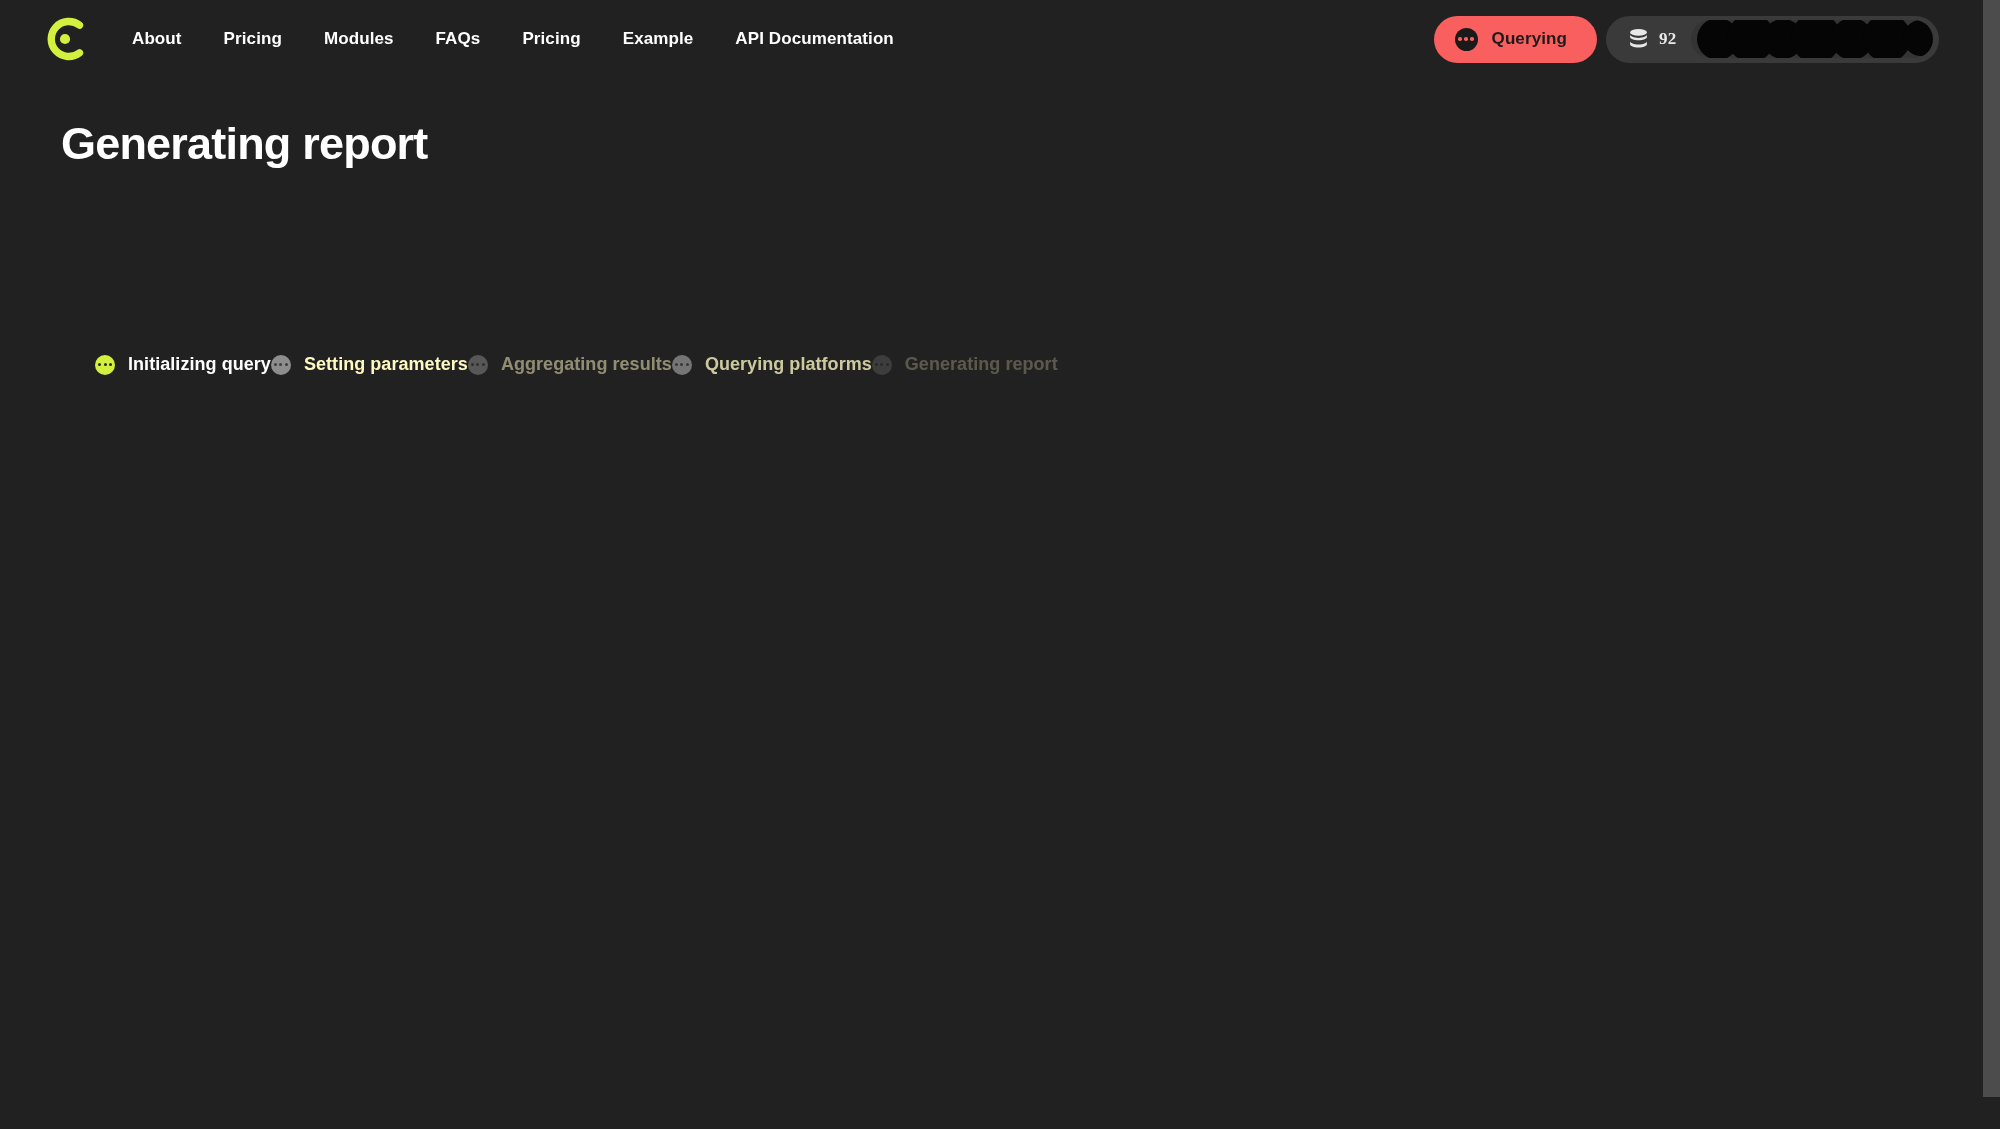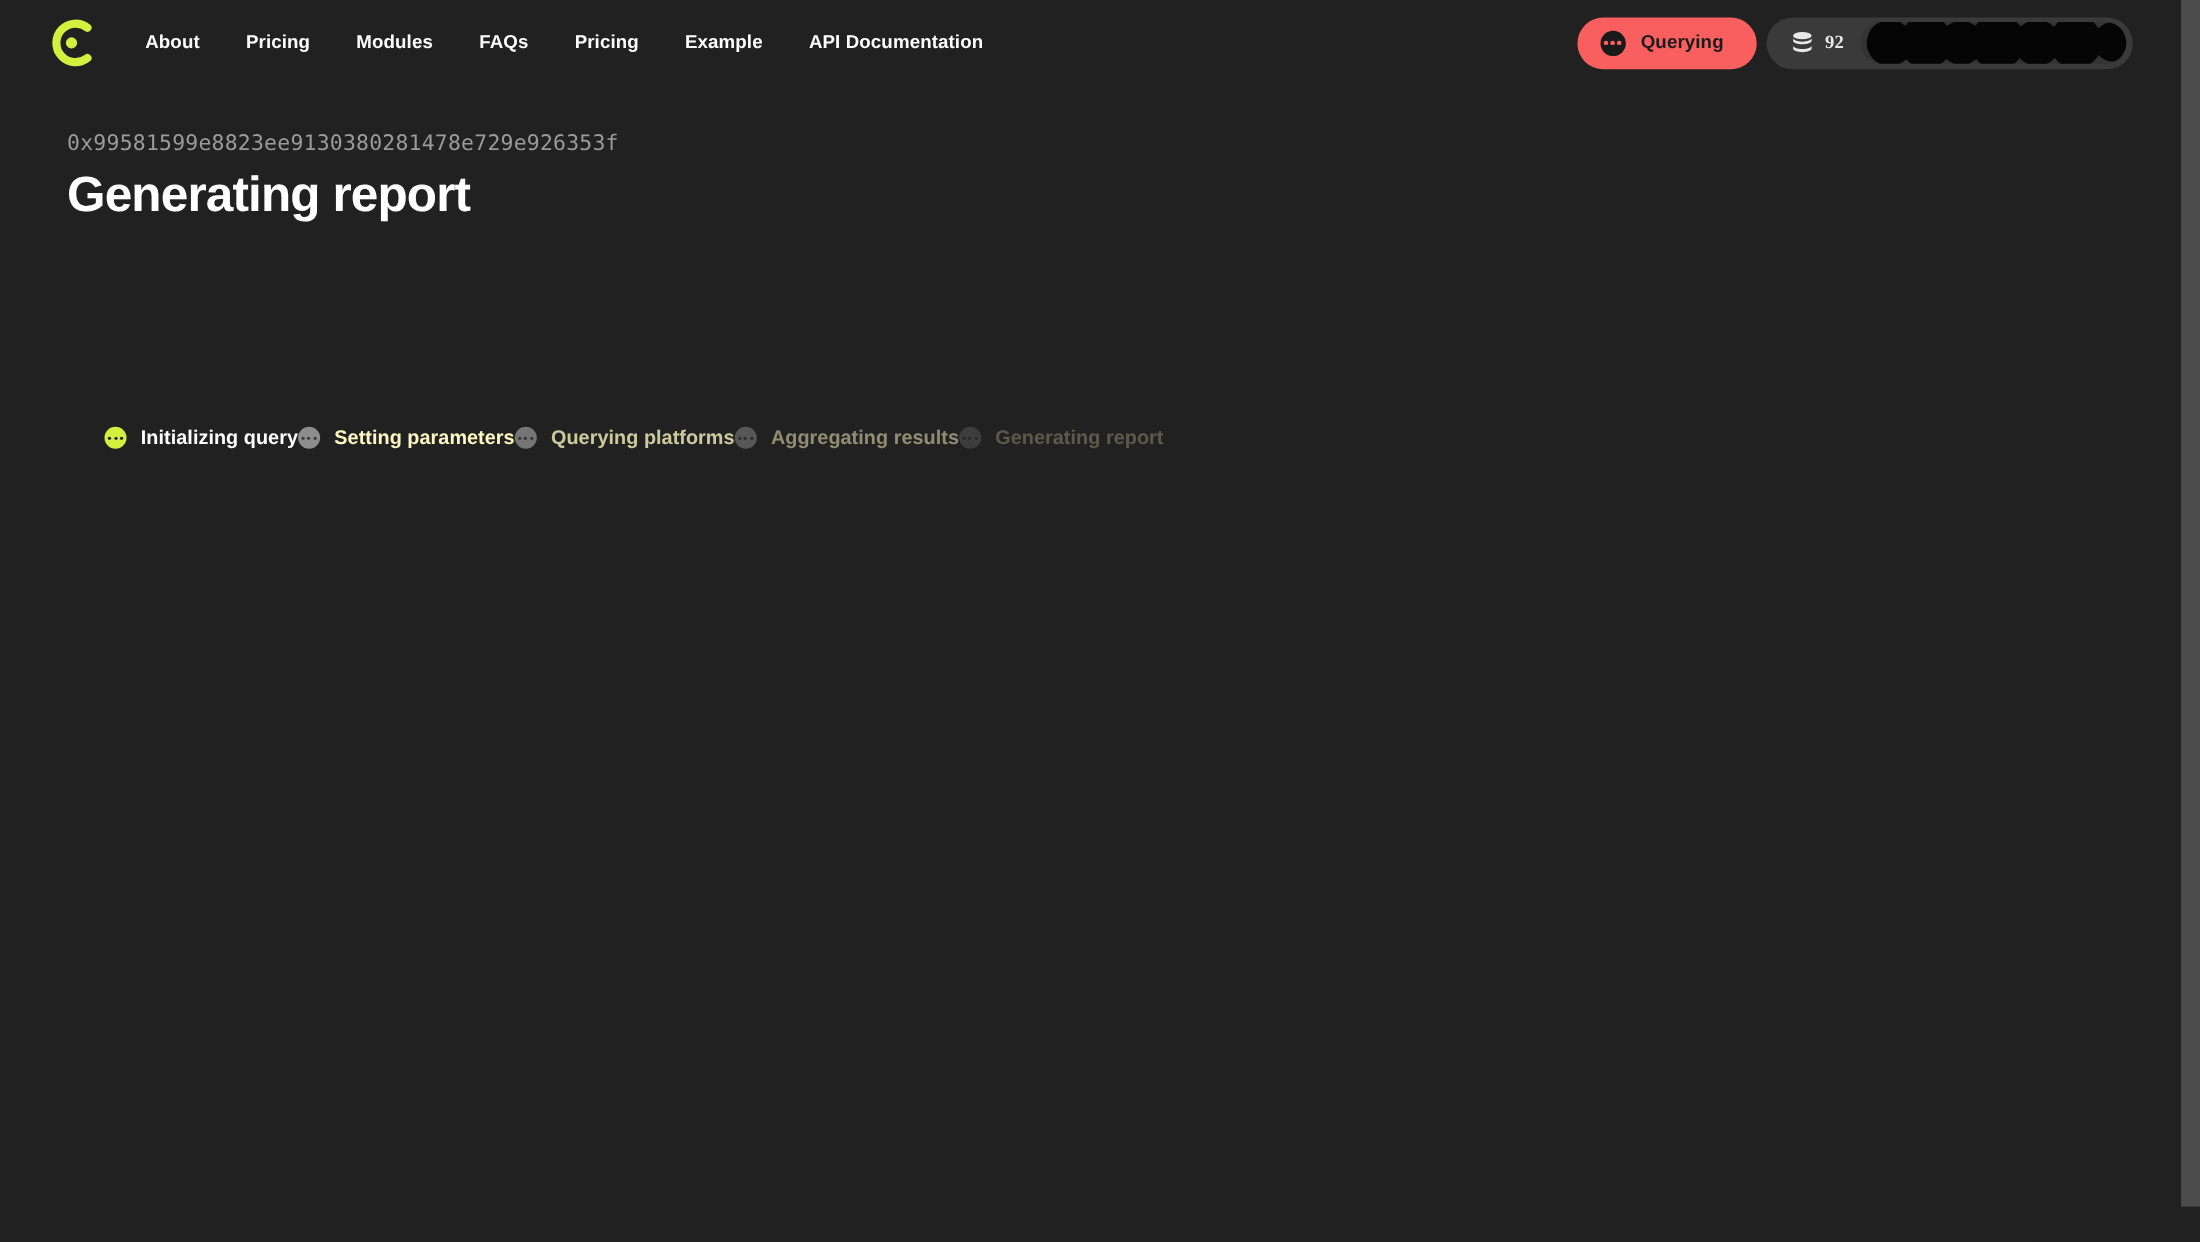--- a/index.html
+++ b/index.html
@@ -314,21 +314,20 @@
           <span style="left:212px;top:0px;  width:36px; height:36px;"></span>
         </div>
       </div>
     </div>
 
   </div>
 </header>
 
 <main class="main">
 
-  <div class="wallet-address">0x99581599e8823ee9130380281478e729e926353f</div>
   <h1 class="page-title">Generating report</h1>
 
   <ol class="steps">
 
     <li class="step s-active f1">
       <span class="step-icon">
           <i></i>
           <i></i>
           <i></i>
         </span>
@@ -337,36 +336,36 @@
 
     <li class="step s-pending f1">
       <span class="step-icon">
           <i></i>
           <i></i>
           <i></i>
         </span>
       <span class="step-label">Setting parameters</span>
     </li>
 
+    <li class="step s-pending f3">
+      <span class="step-icon">
+          <i></i>
+          <i></i>
+          <i></i>
+        </span>
+      <span class="step-label">Aggregating results</span>
+    </li>
+
     <li class="step s-pending f2">
       <span class="step-icon">
           <i></i>
           <i></i>
           <i></i>
         </span>
       <span class="step-label">Querying platforms</span>
-    </li>
-
-    <li class="step s-pending f3">
-      <span class="step-icon">
-          <i></i>
-          <i></i>
-          <i></i>
-        </span>
-      <span class="step-label">Aggregating results</span>
     </li>
 
     <li class="step s-pending f4">
       <span class="step-icon">
           <i></i>
           <i></i>
           <i></i>
         </span>
       <span class="step-label">Generating report</span>
     </li>

